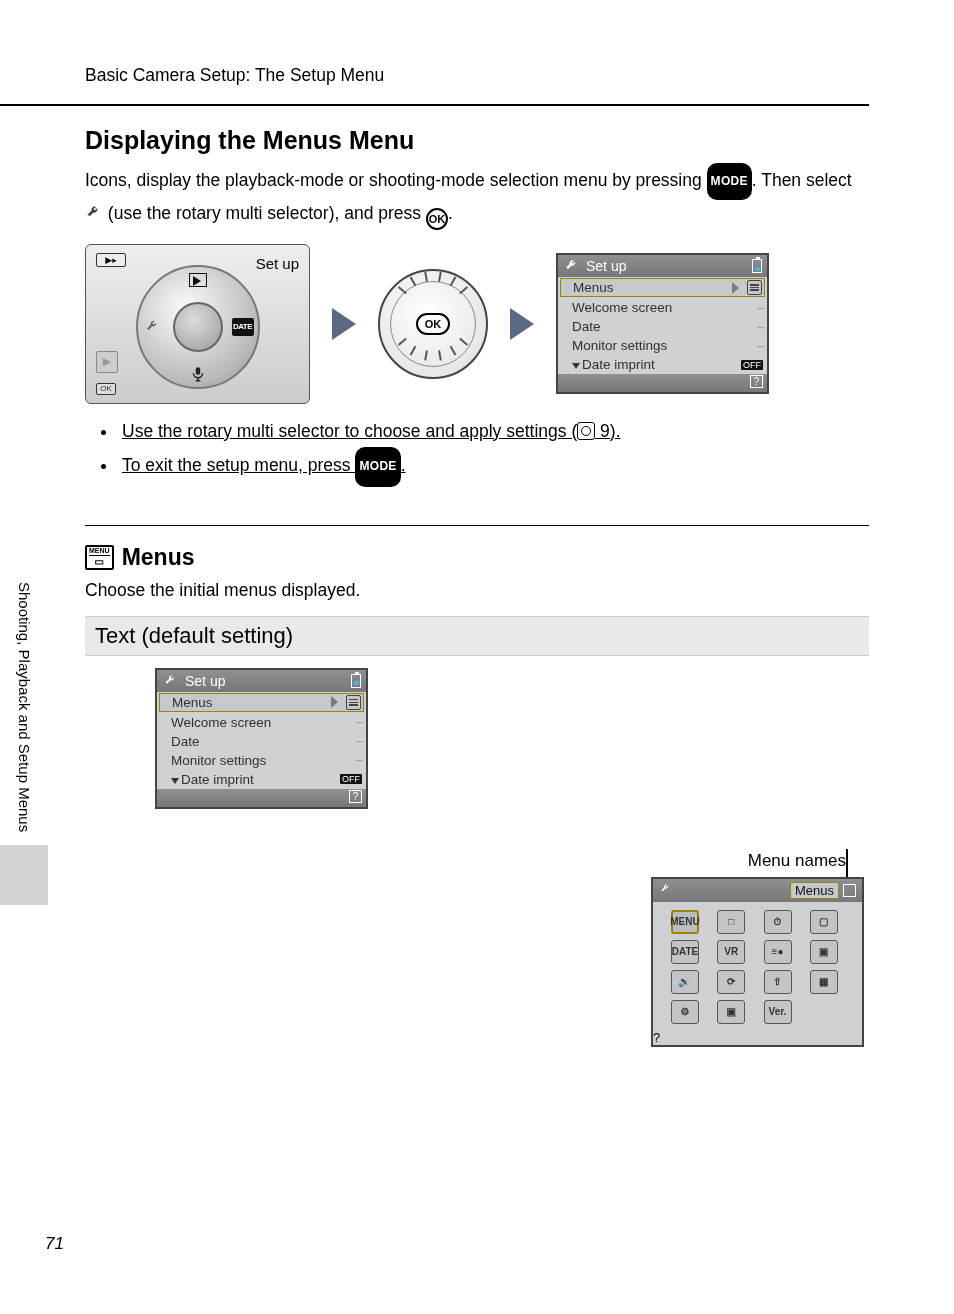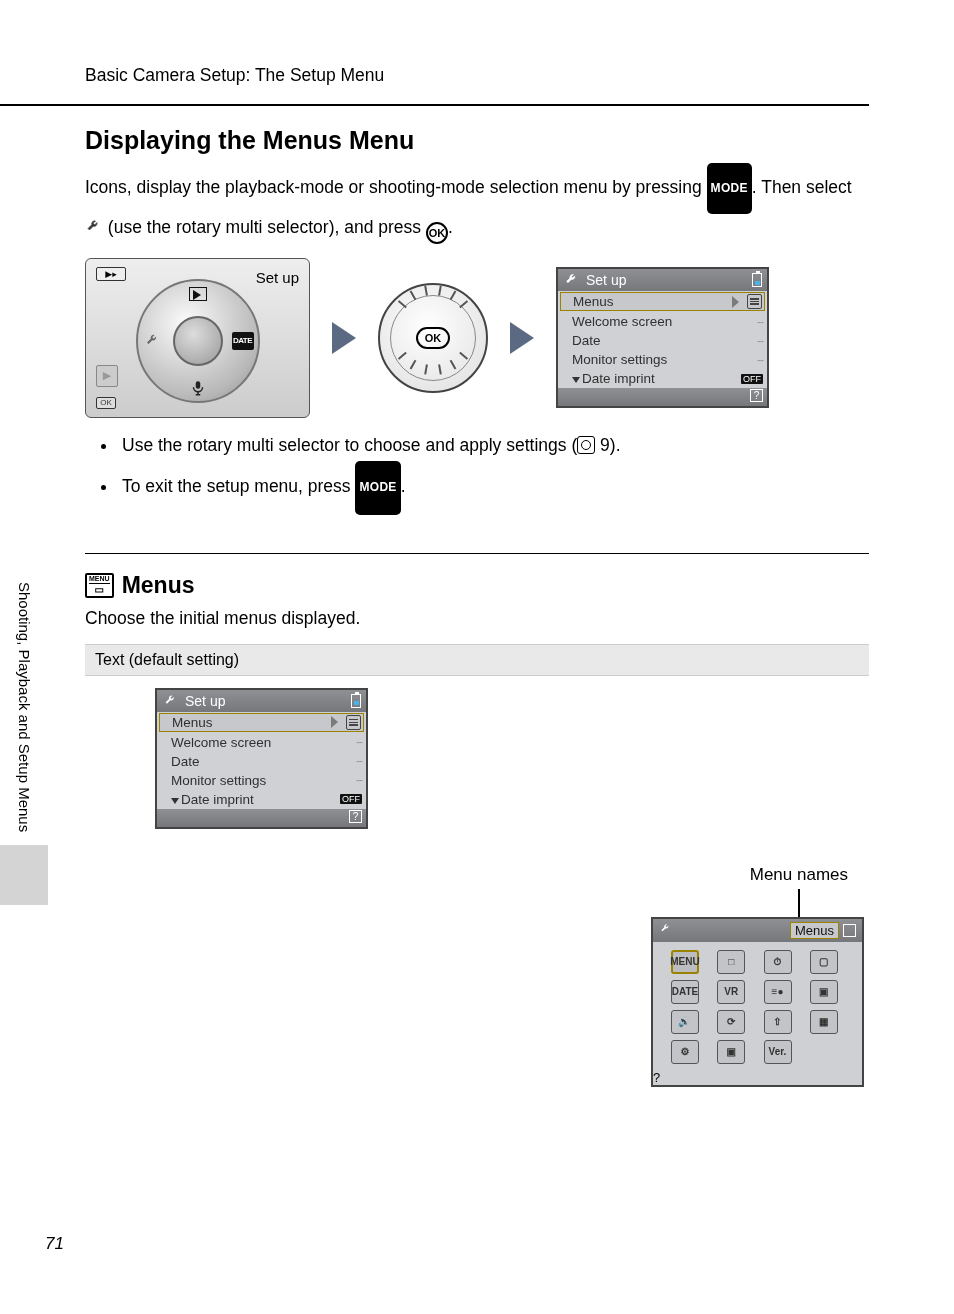--- a/index.html
+++ b/index.html
@@ -28,22 +28,22 @@
     font-size: 17.5px;
     line-height: 1.55;
   }
   .mode-badge {
     display: inline-block;
     background: #000;
     color: #fff;
     font-family: Arial, sans-serif;
     font-size: 12px;
     font-weight: bold;
-    padding: 16px 4px;
-    border-radius: 5px;
+    padding: 9px 4px;
+    border-radius: 10px;
     vertical-align: 1px;
     letter-spacing: 0.3px;
   }
   
   .figure-row {
     margin: 14px 85px 12px 85px;
     display: flex;
     align-items: center;
     gap: 12px;
   }
@@ -190,40 +190,40 @@
   }
   .lcd .footer {
     background: linear-gradient(#8f9094,#76777b);
     height: 18px; position:relative;
   }
   .lcd .footer .q {
     position:absolute; right:4px; top:1px; width:13px; height:13px;
     border:1.5px solid #fff; color:#fff; font-size:10px; text-align:center; line-height:12px;
   }
 
-  ul.bullets { margin: 8px 0 0 118px; font-size:17.5px; line-height:1.8; }
+  ul.bullets { margin: 8px 0 0 118px; font-size:17.5px; line-height:1.8;text-decoration:underline; }
   ul.bullets li { padding-left:4px; }
 
   .hr { border:none; border-top:1.5px solid #000; margin: 38px 85px 0 85px; }
 
   .h2 {
     font-size: 23px; font-weight:bold; margin: 18px 0 6px 85px;
     display:flex; align-items:center; gap:8px;
   }
   .menu-badge {
     display:inline-block; border:2px solid #000; padding:0 2px 1px 2px;
     font-size:10px; font-weight:bold; font-family:Arial;
     line-height:1; text-align:center; border-radius:2px;
   }
   .menu-badge span { display:block; font-size:7px; border-bottom:1.5px solid #000; padding-bottom:1px; margin-bottom:1px;}
 
   .option-block { margin:12px 85px 0 85px; }
   .option-header {
     background:#e9e9e9; border:1px solid #ccc; border-left:none; border-right:none;
-    padding:6px 10px; font-size:16px;
+    padding:6px 10px; font-size:22px;
   }
   .option-body {
     padding: 12px 0 12px 70px; display:flex; gap:50px; align-items:flex-start;
     font-size:17px;
   }
 
   .menu-names-label { font-size:17px; text-align:left; }
   .pointer-line { width:2px; height:28px; background:#000; margin:4px auto 0 auto; }
 
   .icon-grid-lcd {
@@ -279,21 +279,21 @@
     border-radius:3px; position:relative; vertical-align:-3px;
   }
   .ctrl-inline::before {
     content:""; position:absolute; inset:3px; border:1.5px solid #000; border-radius:50%;
   }
 
   .icon-body-row2-wrap {
     display:flex; flex-direction:column; align-items:flex-end; margin-left:auto;
     padding-right:5px;
   }
-  .icon-body-row2-wrap .label-line { display:flex; flex-direction:column; align-items:flex-end; margin-right:16px; }
+  .icon-body-row2-wrap .label-line { display:flex; flex-direction:row; align-items:center; margin-right:16px; }
 </style>
 </head>
 <body>
 
 <div class="page-header">Basic Camera Setup: The Setup Menu</div>
 
 <h1 class="h1">Displaying the Menus Menu</h1>
 
 <p class="body-text">
   <span>Icons, display the playback-mode or shooting-mode selection menu by pressing </span><span class="mode-badge">MODE</span><span>. Then select </span><span class="inline-wrench"><svg viewBox="0 0 24 24" class="wrench-dark">

